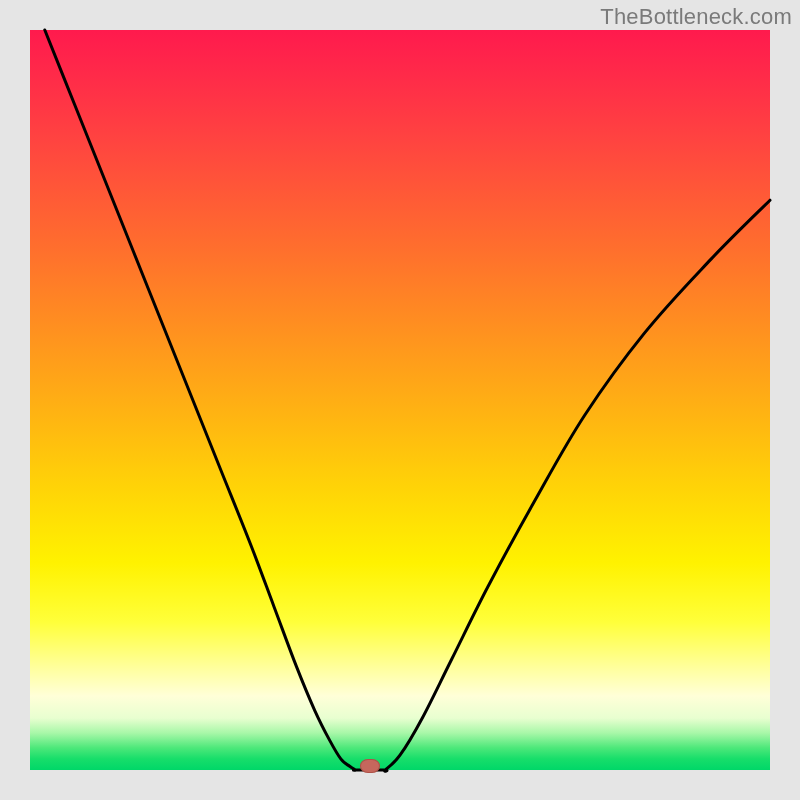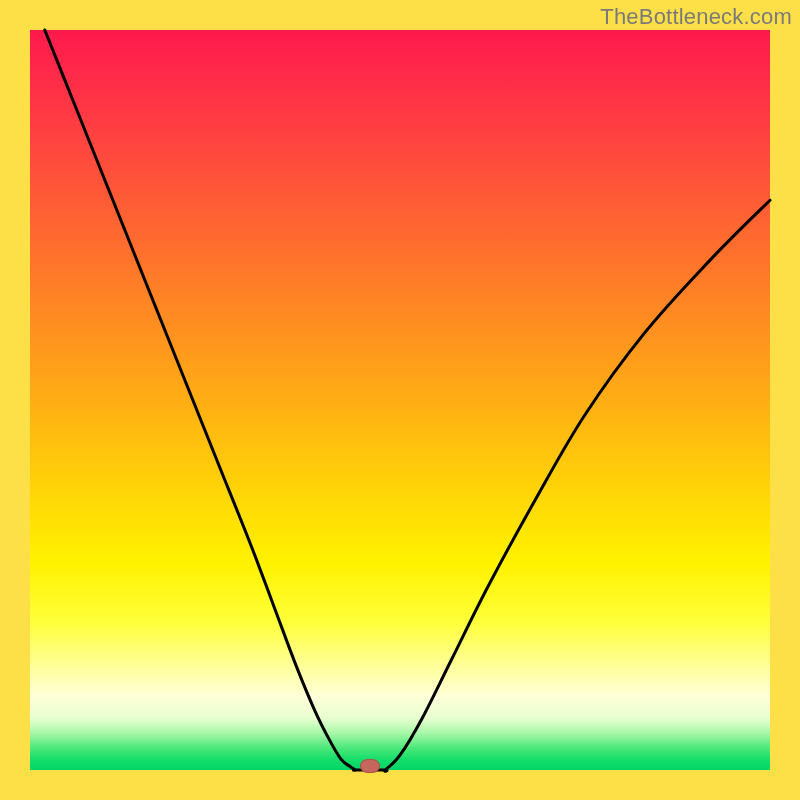--- a/index.html
+++ b/index.html
@@ -10,21 +10,21 @@
     background: #000;
     overflow: hidden;
     font-family: Arial, Helvetica, sans-serif;
   }
   .frame {
     position: absolute;
     left: 0;
     top: 0;
     width: 800px;
     height: 800px;
-    background: #fde047;
+    background: #e5e5e5;
   }
   .plot {
     position: absolute;
     left: 30px;
     top: 30px;
     width: 740px;
     height: 740px;
     
     background: linear-gradient(to bottom,
       #ff1a4d 0%,

